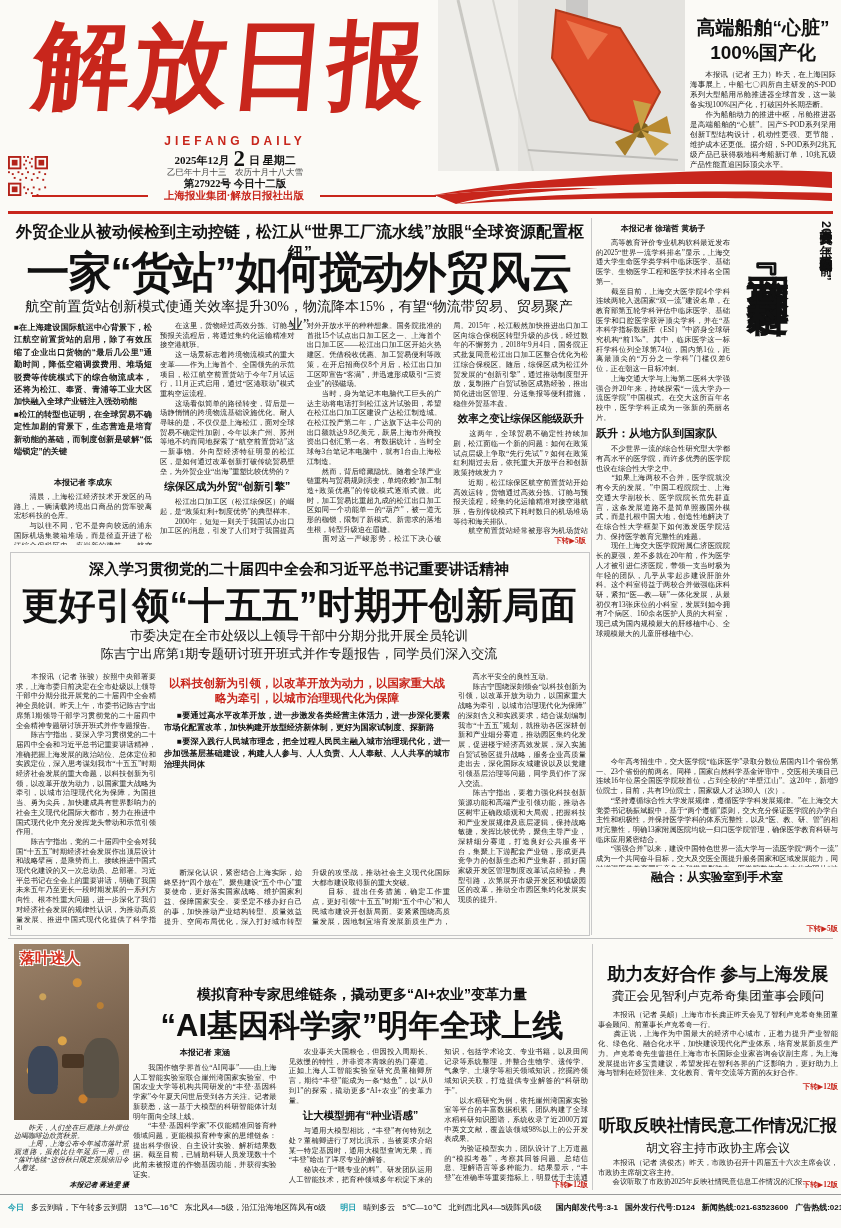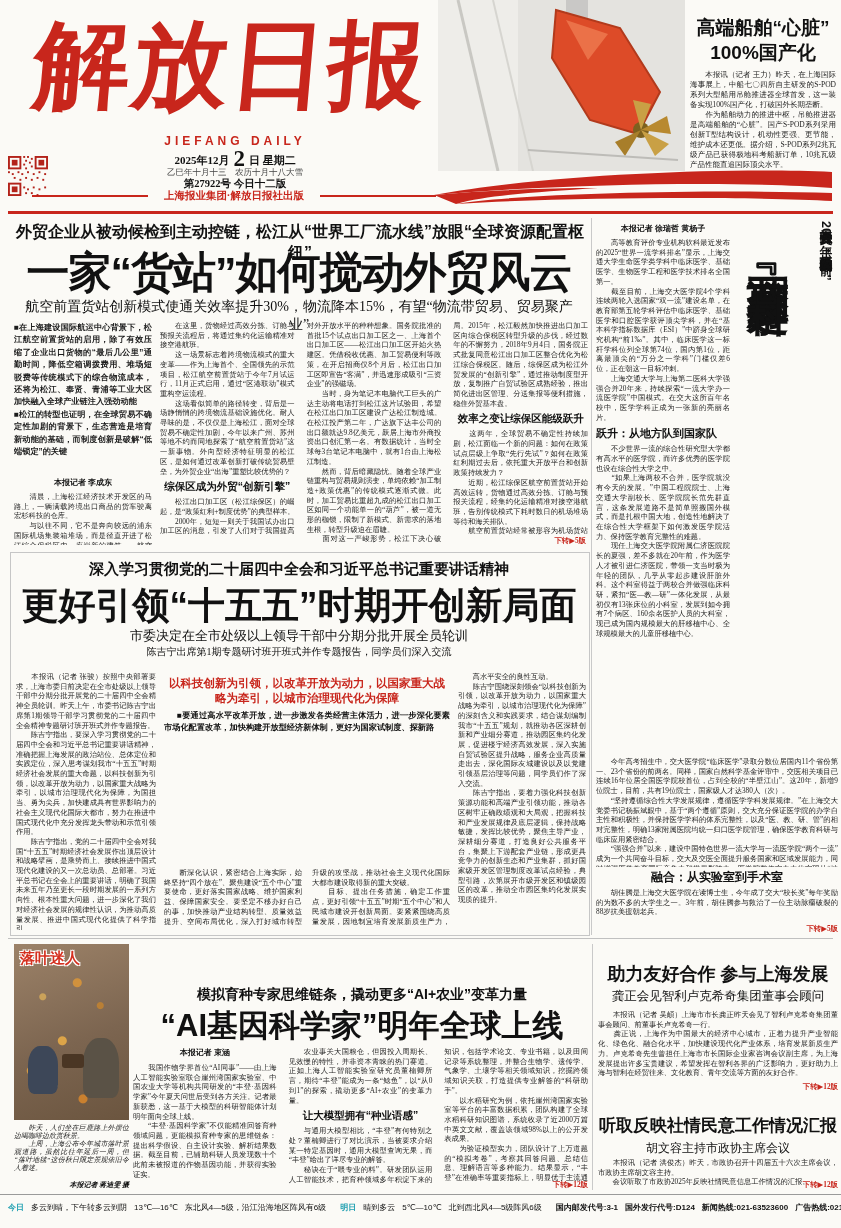--- a/index.html
+++ b/index.html
@@ -158,29 +158,30 @@
 　　近期，松江综保区航空前置货站开始高效运转，货物通过高效分拣、订舱与预报关流程，经集约化运输精准对接空港航班，告别传统模式下耗时数日的机场堆场等待和海关排队。
 　　航空前置货站经常被形容为机场货站的“卫星站点”。通过航空前置货站，进出口企业不再需要在机场口岸货站长时间等待货物查验和安检，货物可在抵达机场前完成全部安检和通关手续，直接从前置货站运至飞机接驳口装机。
 　　松江区副区长陈容表示，“航空前置货站带来的效率之变，让综保区能级跃升，企业供应链韧性和全球竞争力显著增强。”</div>
 </div>
 <div class="abs jump" style="left:498px;top:536px;width:88px;">下转▶5版</div>
 
 <div class="abs" style="left:10px;top:552px;width:578px;height:382px;border:1px solid #c6c6c6;"></div>
 <div class="abs sans center" style="left:12px;top:560px;width:574px;font-size:15px;font-weight:bold;">深入学习贯彻党的二十届四中全会和习近平总书记重要讲话精神</div>
 <h1 class="abs sans center" style="left:12px;top:581px;width:574px;font-size:37px;">更好引领“十五五”时期开创新局面</h1>
 <div class="abs center" style="left:12px;top:627px;width:574px;font-size:13px;">市委决定在全市处级以上领导干部中分期分批开展全员轮训</div>
-<div class="abs center" style="left:12px;top:645px;width:574px;font-size:10px;">陈吉宁出席第1期专题研讨班开班式并作专题报告，同学员们深入交流</div>
+<div class="abs center" style="left:12px;top:645px;width:574px;font-size:13px;">陈吉宁出席第1期专题研讨班开班式并作专题报告，同学员们深入交流</div>
 
 <div class="abs body-txt" style="left:16px;top:672px;width:140px;height:258px;">　　本报讯（记者 张骏）按照中央部署要求，上海市委日前决定在全市处级以上领导干部中分期分批开展党的二十届四中全会精神全员轮训。昨天上午，市委书记陈吉宁出席第1期领导干部学习贯彻党的二十届四中全会精神专题研讨班开班式并作专题报告。
 　　陈吉宁指出，要深入学习贯彻党的二十届四中全会和习近平总书记重要讲话精神，准确把握上海发展的政治站位、总体定位和实践定位，深入思考谋划我市“十五五”时期经济社会发展的重大命题，以科技创新为引领，以改革开放为动力，以国家重大战略为牵引，以城市治理现代化为保障，为国担当、勇为尖兵，加快建成具有世界影响力的社会主义现代化国际大都市，努力在推进中国式现代化中充分发挥龙头带动和示范引领作用。
 　　陈吉宁指出，党的二十届四中全会对我国“十五五”时期经济社会发展作出顶层设计和战略擘画，是乘势而上、接续推进中国式现代化建设的又一次总动员、总部署。习近平总书记在全会上的重要讲话，明确了我国未来五年乃至更长一段时期发展的一系列方向性、根本性重大问题，进一步深化了我们对经济社会发展的规律性认识，为推动高质量发展、推进中国式现代化提供了科学指引。</div>
 
 <div class="abs sans center red" style="left:164px;top:676px;width:286px;font-size:11.5px;line-height:15px;font-weight:bold;">以科技创新为引领，以改革开放为动力，以国家重大战略为牵引，以城市治理现代化为保障</div>
 <div class="abs" style="left:164px;top:710px;width:286px;">
   <div class="sans" style="font-size:8.2px;line-height:11.6px;font-weight:bold;text-align:justify;text-indent:1.6em;margin-bottom:3px;">■要通过高水平改革开放，进一步激发各类经营主体活力，进一步深化要素市场化配置改革，加快构建开放型经济新体制，更好为国家试制度、探新路</div>
+  <div class="sans" style="font-size:8.2px;line-height:11.6px;font-weight:bold;text-align:justify;text-indent:1.6em;">■要深入践行人民城市理念，把全过程人民民主融入城市治理现代化，进一步加强基层基础建设，构建人人参与、人人负责、人人奉献、人人共享的城市治理共同体</div>
 </div>
 <div class="abs body-txt cols2" style="left:164px;top:868px;width:286px;height:62px;">　　断深化认识，紧密结合上海实际，始终坚持“四个放在”、聚焦建设“五个中心”重要使命，更好落实国家战略、维护国家利益、保障国家安全。要坚定不移办好自己的事，加快推动产业结构转型、质量效益提升、空间布局优化，深入打好城市转型升级的攻坚战，推动社会主义现代化国际大都市建设取得新的重大突破。
 　　目标、提出任务措施，确定工作重点，更好引领“十五五”时期“五个中心”和人民城市建设开创新局面。要紧紧围绕高质量发展，因地制宜培育发展新质生产力，更好实现质的有效提升和量的合理增长，力争“十五五”时期在推动科技创新、加快培育新动能、促进经济结构优化升级上取得实质性、突破性进展。要统筹发展和安全，增强经济社会韧性，提升本质安全水平，更好实现高质量发展和高水平安全的良性互动。</div>
 <div class="abs body-txt" style="left:458px;top:672px;width:128px;height:258px;">　　高水平安全的良性互动。
 　　陈吉宁围绕深刻领会“以科技创新为引领，以改革开放为动力，以国家重大战略为牵引，以城市治理现代化为保障”的深刻含义和实践要求，结合谋划编制我市“十五五”规划，就推动各区深耕创新和产业细分赛道，推动园区集约化发展，促进楼宇经济高效发展，深入实施自贸试验区提升战略，服务企业高质量走出去，深化国际友城建设以及以党建引领基层治理等问题，同学员们作了深入交流。
 　　陈吉宁指出，要着力强化科技创新策源功能和高端产业引领功能，推动各区树牢正确政绩观和大局观，把握科技和产业发展规律及底层逻辑，保持战略敏捷，发挥比较优势，聚焦主导产业，深耕细分赛道，打造良好公共服务平台，集聚上下游配套产业链，形成更具竞争力的创新生态和产业集群，抓好国家级开发区管理制度改革试点经验，典型引路，次第展开市级开发区和镇级园区的改革，推动全市园区集约化发展实现质的提升。</div>
 
 <div class="abs vrule" style="left:591px;top:218px;height:717px;"></div>
 
 <div class="abs byline sans" style="left:596px;top:223px;width:134px;">本报记者 徐瑞哲 黄杨子</div>
@@ -197,21 +198,20 @@
 <div class="abs sans" style="left:724px;top:242px;width:88px;height:510px;writing-mode:vertical-rl;
      font-size:42px;font-weight:800;line-height:88px;letter-spacing:2px;">冲刺全球『万分之一学科』</div>
 <div class="abs sans" style="left:812px;top:221px;width:28px;height:520px;writing-mode:vertical-rl;
      font-size:12.5px;font-weight:bold;line-height:28px;">交大二医大强强合并20年，多门顶尖学科跻身全球研究机构“前1‰”</div>
 
 <div class="abs" style="left:596px;top:757px;width:242px;">
   <div class="body-txt" style="height:110px;">　　今年高考招生中，交大医学院“临床医学”录取分数位居国内11个省份第一、23个省份的前两名。同样，国家自然科学基金评审中，交医相关项目已连续16年位居全国医学院校首位，占到全校的“半壁江山”。这20年，新增9位院士，目前，共有19位院士，国家级人才达380人（次）。
 　　“坚持遵循综合性大学发展规律，遵循医学学科发展规律。”在上海交大党委书记杨振斌眼中，基于“两个遵循”原则，交大充分保证医学院的办学自主性和积极性，并保持医学学科的体系完整性，以及“医、教、研、管”的相对完整性，明确13家附属医院均统一归口医学院管理，确保医学教育科研与临床应用紧密结合。
 　　“强强合并”以来，建设中国特色世界一流大学与一流医学院“两个一流”成为一个共同奋斗目标，交大及交医全面提升服务国家和区域发展能力，同时增强医学教育国际竞争力和世界影响力，医学院整体实力由此实现从“地方队”向“国家队”跃升。</div>
   <h4 class="subhead-flow" style="font-size:12px;">融合：从实验室到手术室</h4>
-  <div class="body-txt" style="height:32px;">　　胡佳腾是上海交大医学院在读博士生，今年成了交大“校长奖”每年奖励的为数不多的大学生之一。3年前，胡佳腾参与救治了一位主动脉瘤破裂的88岁抗美援朝老兵。</div>
 </div>
 <div class="abs jump" style="left:752px;top:924px;width:86px;">下转▶5版</div>
 
 <div class="abs hrule" style="left:8px;top:938px;width:825px;"></div>
 
 <div class="abs leaves" style="left:14px;top:944px;width:115px;height:176px;">
   <div class="sans" style="position:absolute;left:6px;top:5px;font-size:15px;font-weight:bold;color:#d5301f;
        text-shadow:1px 1px 0 #fff,-1px -1px 0 #fff,1px -1px 0 #fff,-1px 1px 0 #fff;">落叶迷人</div>
   <div style="position:absolute;left:14px;bottom:26px;width:30px;height:48px;background:#3d4758;border-radius:40% 40% 20% 20%;"></div>
   <div style="position:absolute;right:10px;bottom:22px;width:36px;height:60px;background:#5a5246;border-radius:42% 42% 18% 18%;"></div>

